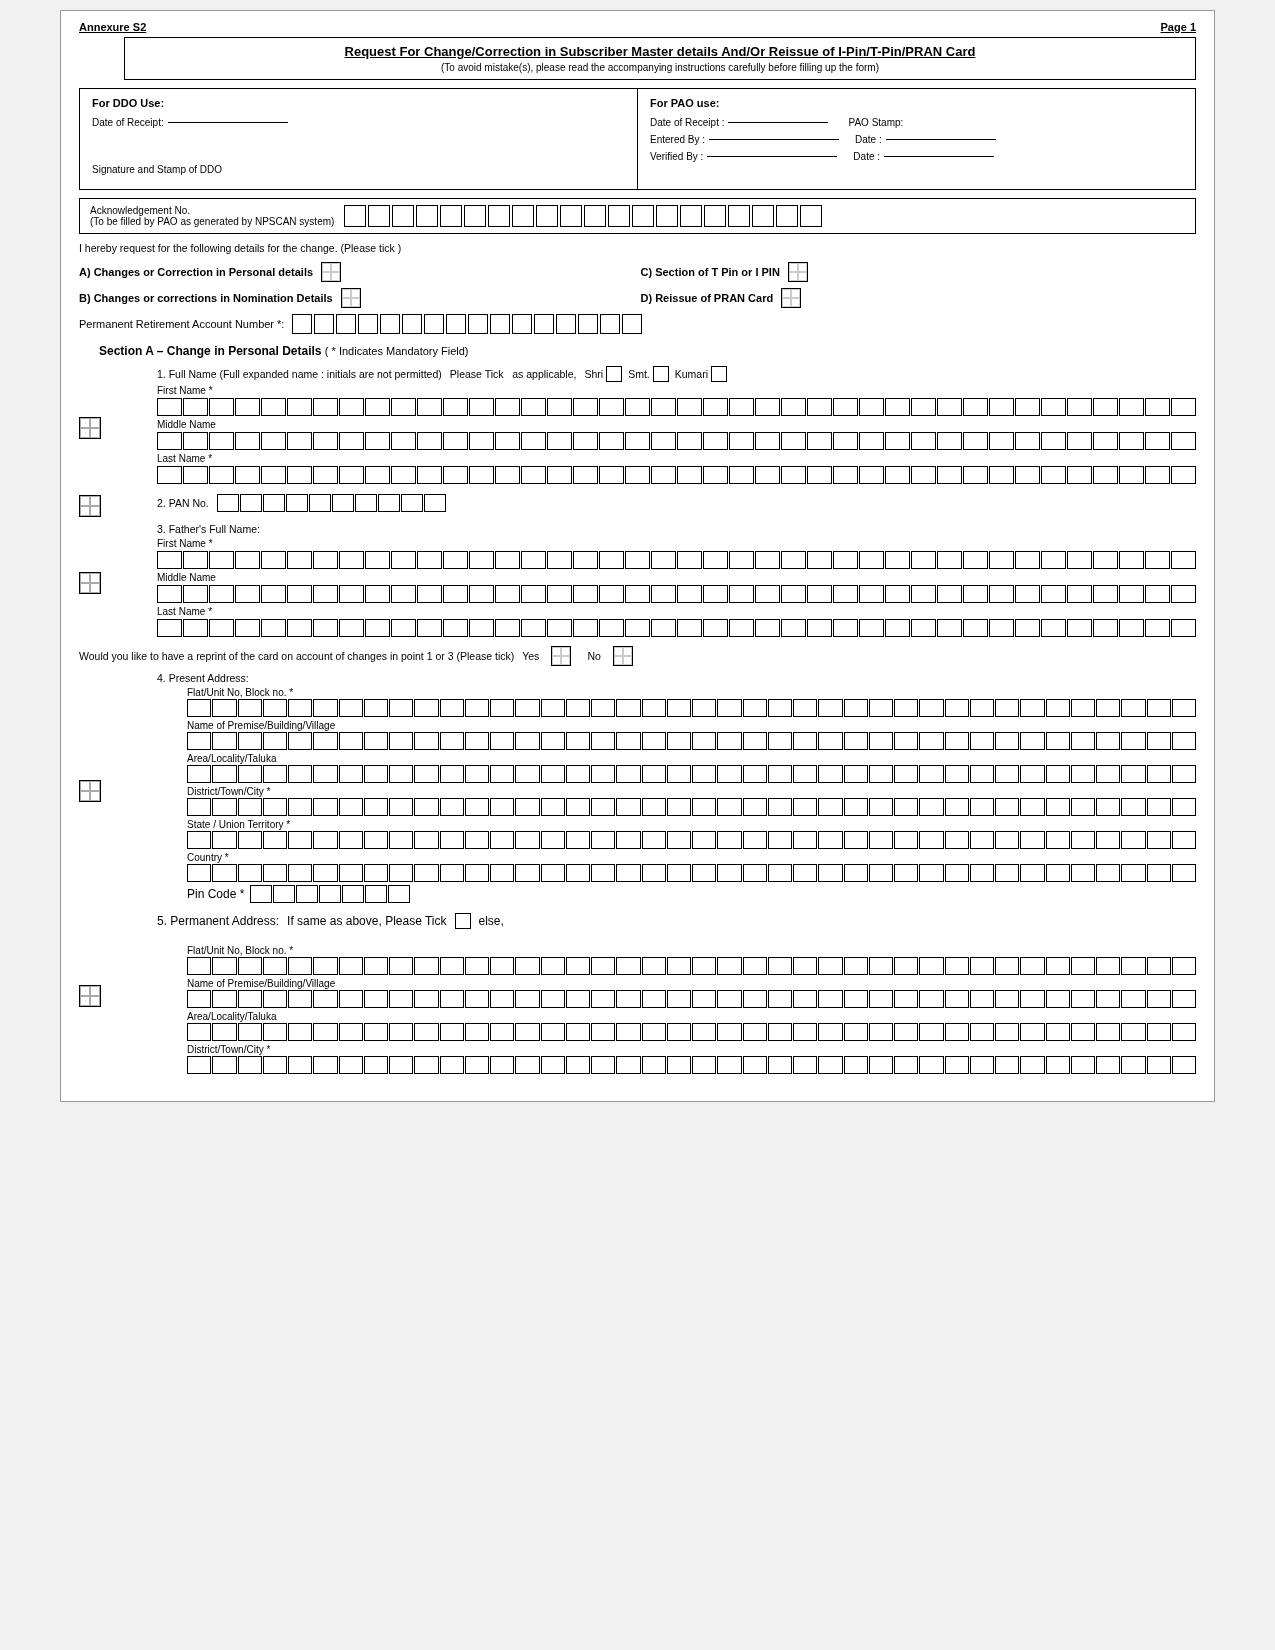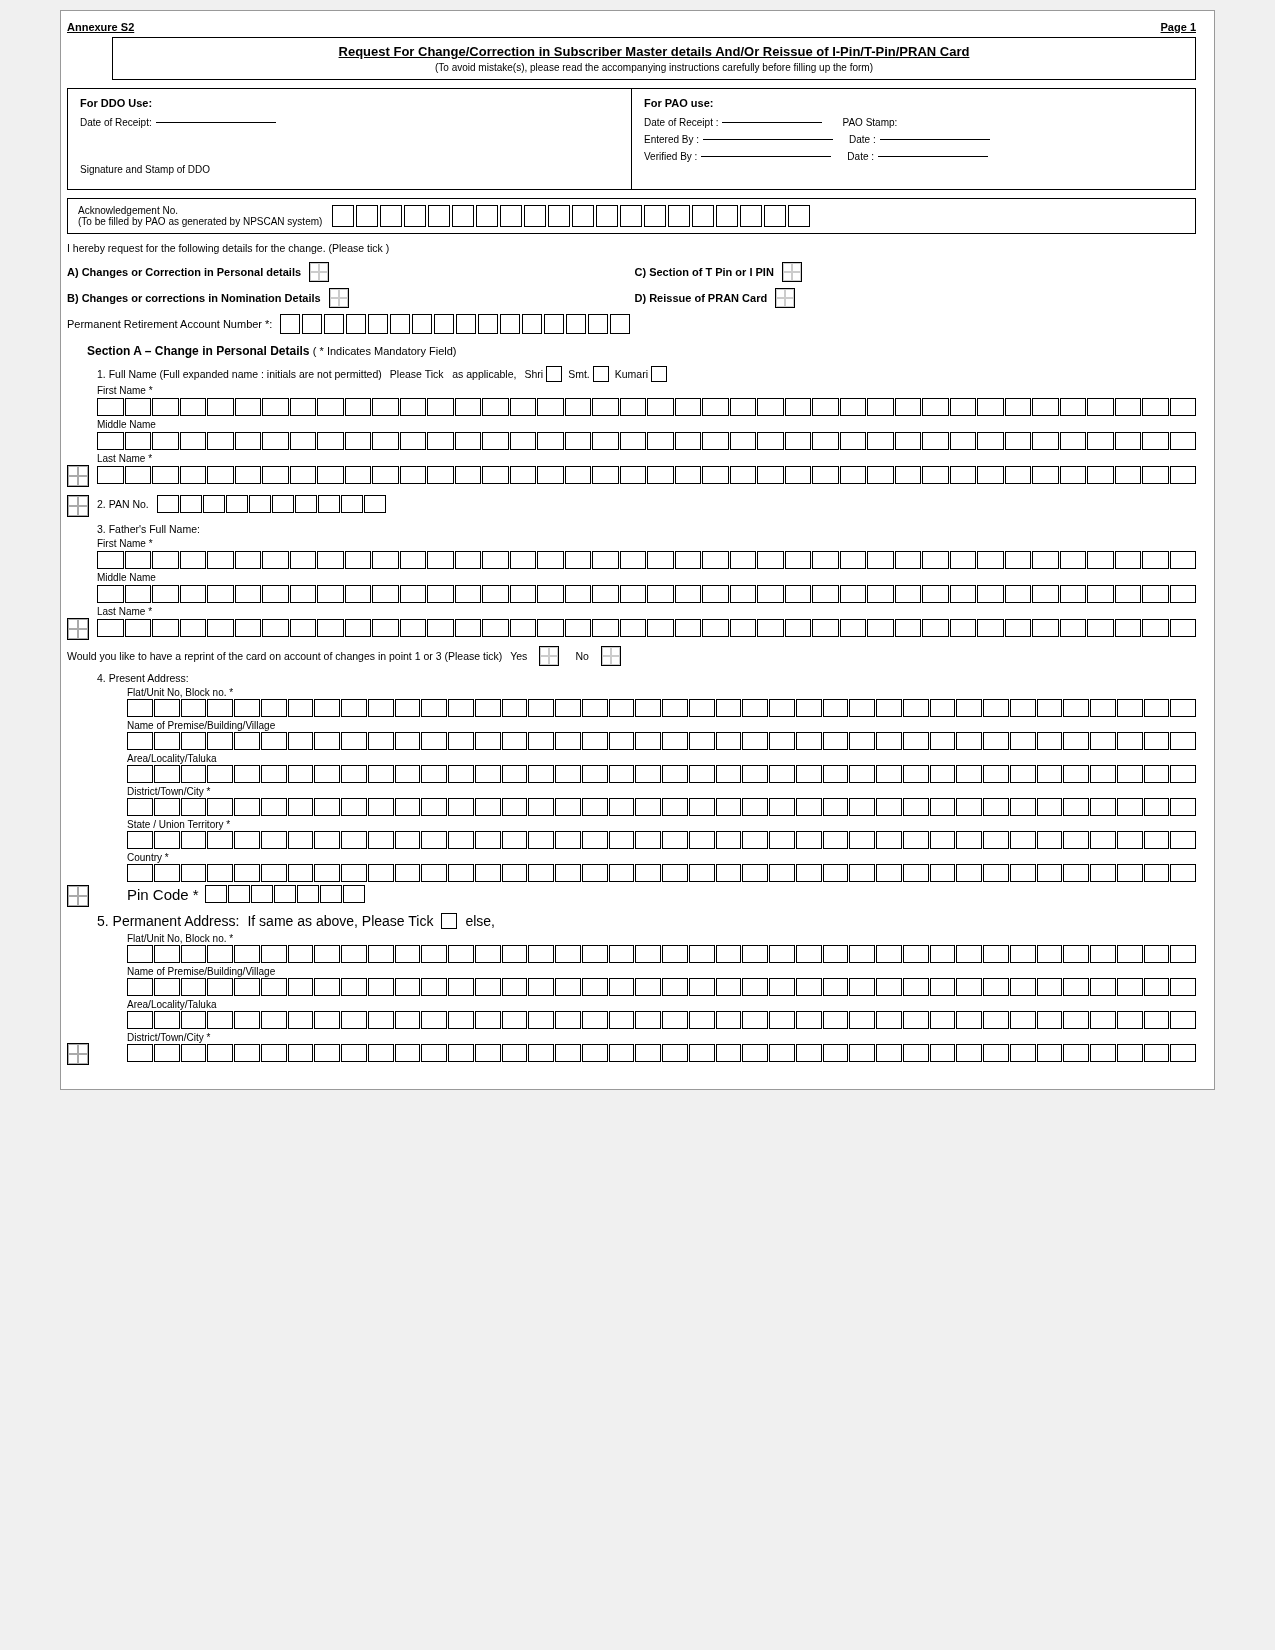--- a/index.html
+++ b/index.html
@@ -8,21 +8,21 @@
       font-size: 11px;
       background: #f0f0f0;
       padding: 10px;
       color: #000;
     }
     .page-container {
       width: 1155px;
       margin: 0 auto;
       background: #fff;
       border: 1px solid #999;
-      padding: 10px 18px 18px 6px;
+      padding: 10px 18px 18px 18px;
     }
     .page-header {
       display: flex;
       justify-content: space-between;
       margin-bottom: 4px;
     }
     .page-header span {
       font-size: 11px;
       text-decoration: underline;
       font-weight: bold;
@@ -160,21 +160,21 @@
     }
     .address-field-label {
       font-size: 10px;
       margin-bottom: 1px;
     }
     .pincode-row {
       display: flex;
       align-items: center;
       gap: 6px;
       margin-bottom: 4px;
-      font-size: 15px;
+      font-size: 12px;
     }
     .pincode-cells {
       display: flex;
       gap: 1px;
     }
     .pincode-cell {
       width: 22px;
       height: 18px;
       border: 1px solid #000;
     }
@@ -201,22 +201,23 @@
       margin-bottom: 3px;
       width: 100%;
     }
     .fw-cell {
       flex: 1;
       height: 18px;
       border: 1px solid #000;
     }
     .item-wrapper {
       display: flex;
-      align-items: flex-end;
+      align-items: center;
       margin-bottom: 6px;
+      gap: 48px;
     }
     .item-left-check {
       width: 22px;
       height: 22px;
       border: 1px solid #000;
       display: inline-grid;
       grid-template-columns: 1fr 1fr;
       grid-template-rows: 1fr 1fr;
       margin-right: 8px;
       flex-shrink: 0;
@@ -1039,21 +1040,21 @@
   </div>
 
   <div class="item-wrapper">
     <div class="item-left-check">
       <span></span>
         <span></span>
         <span></span>
         <span></span>
     </div>
     <div class="item-body">
-      <div style="display:flex; align-items:center; gap:8px; font-size:14px; margin-bottom:4px;">
+      <div style="display:flex; align-items:center; gap:8px; font-size:12px; margin-bottom:16px;">
         <span>5. Permanent Address:</span>
         <span>If same as above, Please Tick</span>
         <div class="sal-box"></div>
         <span>else,</span>
       </div>
       <div class="addr-block">
         <div class="address-field-label">Flat/Unit No, Block no. *</div>
         <div class="full-width-cells">
           <div class="fw-cell"></div>
             <div class="fw-cell"></div>

